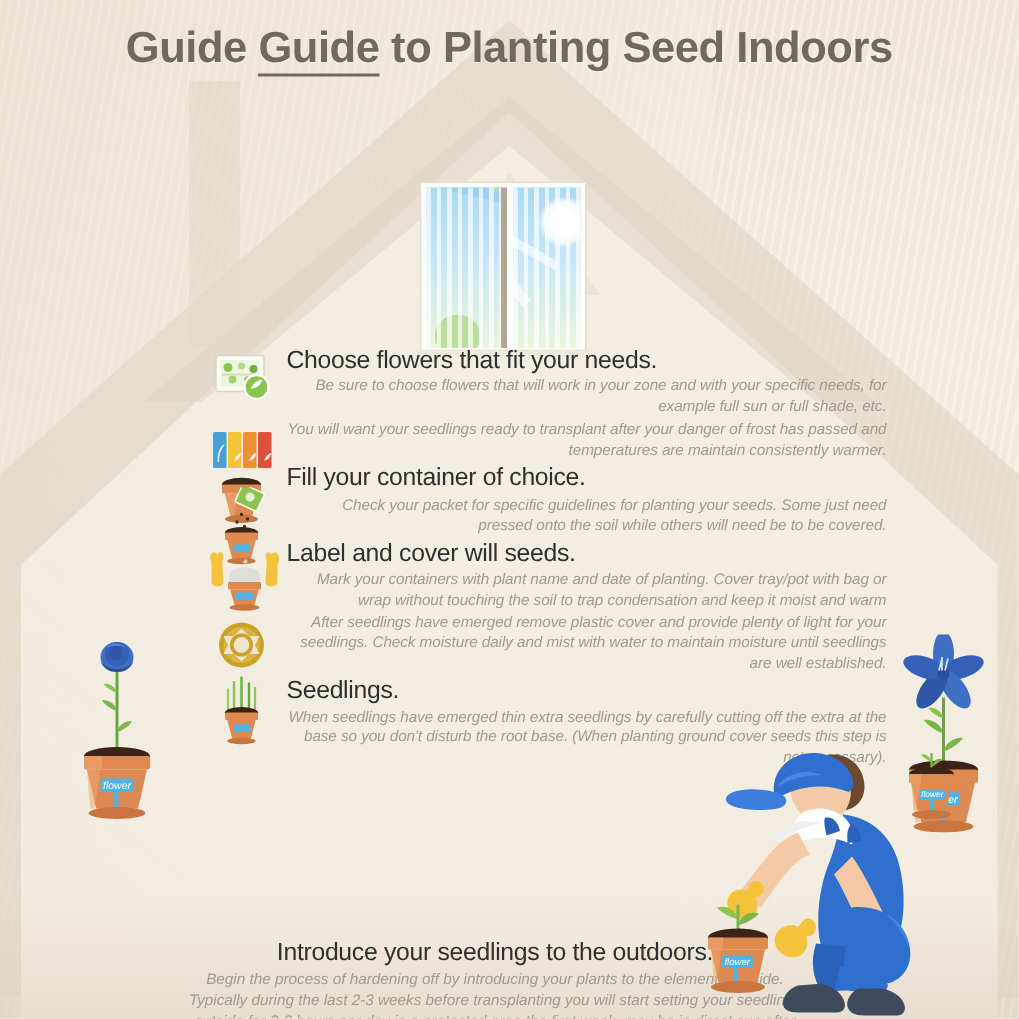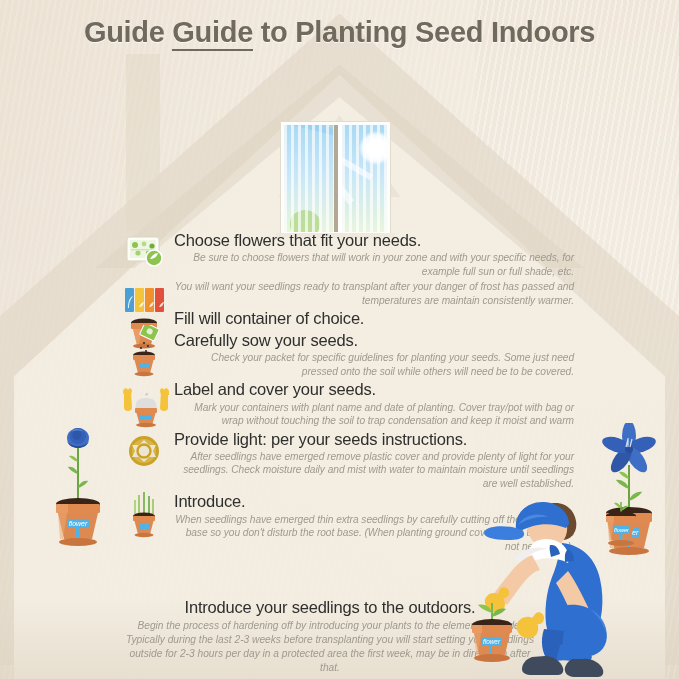--- a/index.html
+++ b/index.html
@@ -83,34 +83,34 @@
   #title{
     position:absolute; left:0; top:16px; width:100%;
     text-align:center;
     font-size:29px; font-weight:bold; letter-spacing:-.3px;
     color:#6f6a5d;
     text-shadow:0 1px 0 rgba(255,255,255,.7);
   }
   #title .u{ border-bottom:2px solid #6f6a5d; padding-bottom:1px; }
 
   
-  #steps{ position:absolute; left:122px; top:231px; width:452px; }
+  #steps{ position:absolute; left:139px; top:231px; width:452px; }
   .step{ position:relative; padding-left:52px; margin-bottom:2px; }
   .step-icon{ position:absolute; left:0; top:2px; width:48px; height:42px; }
   .step-head{
     font-size:16.5px; color:#2f2f2d; line-height:1.18; letter-spacing:-.2px;
   }
   .step-body{
     font-size:10.2px; font-style:italic; color:#9f9a8e;
     line-height:1.32; letter-spacing:-.05px; margin-top:1px;text-align:right;
   }
 
   
   #footer{ position:absolute; left:120px; top:598px; width:420px; text-align:center; }
-  #footer-head{ font-size:16.5px; color:#2f2f2d; letter-spacing:-.2px; }
+  #footer-head{ font-size:16.5px; color:#2f2f2d; letter-spacing:-.2px;margin-top:28px; }
   #footer-body{ font-size:10.2px; font-style:italic; color:#9f9a8e; line-height:1.38; margin-top:2px; }
 
   
   #plant-left{ position:absolute; left:47px; top:414px; width:62px; height:134px; }
 
   
   #plant-right{ position:absolute; left:592px; top:423px; width:74px; height:132px; }
 
   
   #pot-small{ position:absolute; left:595px; top:500px; width:52px; height:48px; }
@@ -192,93 +192,91 @@
   <div class="step">
     <div class="step-icon">
       <svg viewBox="0 0 48 42" width="48" height="42">
         <ellipse cx="22" cy="12" rx="13" ry="4.5" fill="#3a2317"></ellipse>
         <rect x="9" y="12" width="26" height="6" rx="1" fill="#e08a50"></rect>
         <path d="M11 18h22l-4 16H15z" fill="#dd8a52"></path>
         <path d="M11 18h8l-2 16h-2z" fill="#eea56e" opacity=".7"></path>
         <ellipse cx="22" cy="35" rx="11" ry="2.6" fill="#c9753f"></ellipse>
       </svg>
     </div>
-    <div class="step-head">Fill will container of choice.</div>
+    <div class="step-head">Fill your container of choice.</div>
   </div>
 
   <div class="step">
     <div class="step-icon" style="top:-6px;height:52px;">
       <svg viewBox="0 0 48 52" width="48" height="52">
         <g transform="rotate(25 26 10)">
           <rect x="18" y="0" width="16" height="13" rx="1.5" fill="#8cc44f" stroke="#ffffff" stroke-width="1"></rect>
           <circle cx="26" cy="6" r="3" fill="#ffffff" opacity=".75"></circle>
         </g>
         <circle cx="22" cy="18" r="1.1" fill="#2f2f2d"></circle>
           <circle cx="26" cy="21" r="1.1" fill="#2f2f2d"></circle>
         <circle cx="19" cy="23" r="1.1" fill="#2f2f2d"></circle>
           <circle cx="24" cy="26" r="1.1" fill="#2f2f2d"></circle>
         <ellipse cx="22" cy="30" rx="11" ry="3.6" fill="#3a2317"></ellipse>
         <rect x="11" y="30" width="22" height="5" rx="1" fill="#e08a50"></rect>
         <path d="M12.5 35h19l-3.4 13H16z" fill="#dd8a52"></path>
         <rect x="17" y="38" width="11" height="5" rx="1.2" fill="#4fb3e8"></rect>
         <ellipse cx="22" cy="49" rx="9.5" ry="2.2" fill="#c9753f"></ellipse>
       </svg>
     </div>
-    <div class="step-head">Carefully sow your seeds.</div>
     <div class="step-body">Check your packet for specific guidelines for planting your seeds.  Some just need pressed onto the soil while others will need be to be covered.</div>
   </div>
 
   <div class="step">
     <div class="step-icon" style="left:-4px;width:56px;height:46px;">
       <svg viewBox="0 0 56 46" width="56" height="46">
         <path d="M6 10h7l1 16c0 4-8 4-8 0z" fill="#f5c33b"></path>
         <path d="M5 10c0-4 4-5 5-2 1-3 4-2 4 1l-1 4H6z" fill="#f5c33b"></path>
         <path d="M50 10h-7l-1 16c0 4 8 4 8 0z" fill="#f5c33b"></path>
         <path d="M51 10c0-4-4-5-5-2-1-3-4-2-4 1l1 4h8z" fill="#f5c33b"></path>
         <path d="M18 22c0-8 20-8 20 0l1 6H17z" fill="#dcdcdc" opacity=".9"></path>
         <path d="M27 13c1-3 3-3 3 0-1 1-2 1-3 0z" fill="#cfcfcf"></path>
         <rect x="17" y="26" width="22" height="5" rx="1" fill="#e08a50"></rect>
         <path d="M18.5 31h19l-3 11h-13z" fill="#dd8a52"></path>
         <rect x="22" y="33" width="12" height="5" rx="1.2" fill="#4fb3e8"></rect>
         <ellipse cx="28" cy="43" rx="10" ry="2.2" fill="#c9753f"></ellipse>
       </svg>
     </div>
-    <div class="step-head">Label and cover your seeds.</div>
+    <div class="step-head">Label and cover will seeds.</div>
     <div class="step-body">Mark your containers with plant name and date of planting. Cover tray/pot with bag or wrap without touching the soil to trap condensation and keep it moist and warm</div>
   </div>
 
   <div class="step">
     <div class="step-icon">
       <svg viewBox="0 0 48 42" width="48" height="42">
         <circle cx="22" cy="19" r="15" fill="#c9a227"></circle>
         <circle cx="22" cy="19" r="12" fill="#d9b545"></circle>
         <path d="M22 8l5 5h7l-3 6 3 6h-7l-5 5-5-5h-7l3-6-3-6h7z" fill="#efe7da" opacity=".95"></path>
         <circle cx="22" cy="19" r="6.5" fill="none" stroke="#c9a227" stroke-width="2.4"></circle>
       </svg>
     </div>
-    <div class="step-head">Provide light: per your seeds instructions.</div>
     <div class="step-body">After seedlings have emerged remove plastic cover and provide plenty of light for your seedlings. Check moisture daily and mist with water to maintain moisture until seedlings are well established.</div>
   </div>
 
   <div class="step">
     <div class="step-icon" style="top:-8px;height:56px;">
       <svg viewBox="0 0 48 56" width="48" height="56">
         <path d="M22 30V8" stroke="#7ab54d" stroke-width="1.8" fill="none"></path>
         <path d="M17 30V11" stroke="#8cc44f" stroke-width="1.6" fill="none"></path>
         <path d="M27 30V12" stroke="#6aa544" stroke-width="1.6" fill="none"></path>
         <path d="M13 30V16" stroke="#9acc62" stroke-width="1.5" fill="none"></path>
         <path d="M31 30V15" stroke="#8cc44f" stroke-width="1.5" fill="none"></path>
         <ellipse cx="22" cy="32" rx="11" ry="3.6" fill="#3a2317"></ellipse>
         <rect x="11" y="32" width="22" height="5" rx="1" fill="#e08a50"></rect>
         <path d="M12.5 37h19l-3.4 13H16z" fill="#dd8a52"></path>
         <rect x="17" y="40" width="11" height="5" rx="1.2" fill="#4fb3e8"></rect>
         <ellipse cx="22" cy="51" rx="9.5" ry="2.2" fill="#c9753f"></ellipse>
       </svg>
     </div>
-    <div class="step-head">Introduce.</div>
+    <div class="step-head">Seedlings.</div>
     <div class="step-body">When seedlings have emerged thin extra seedlings by carefully cutting off the extra at the base so you don't disturb the root base. (When planting ground cover seeds this step is not necessary).</div>
   </div>
 </div>
 
 <div id="footer">
   <div id="footer-head">Introduce your seedlings to the outdoors.</div>
   <div id="footer-body">Begin the process of hardening off by introducing your plants to the elements outside.  Typically during the last 2-3 weeks before transplanting you will start setting your seedlings outside for 2-3 hours per day in a protected area the first week, may be in direct sun after that.</div>
 </div>
 
 <div id="plant-left">

